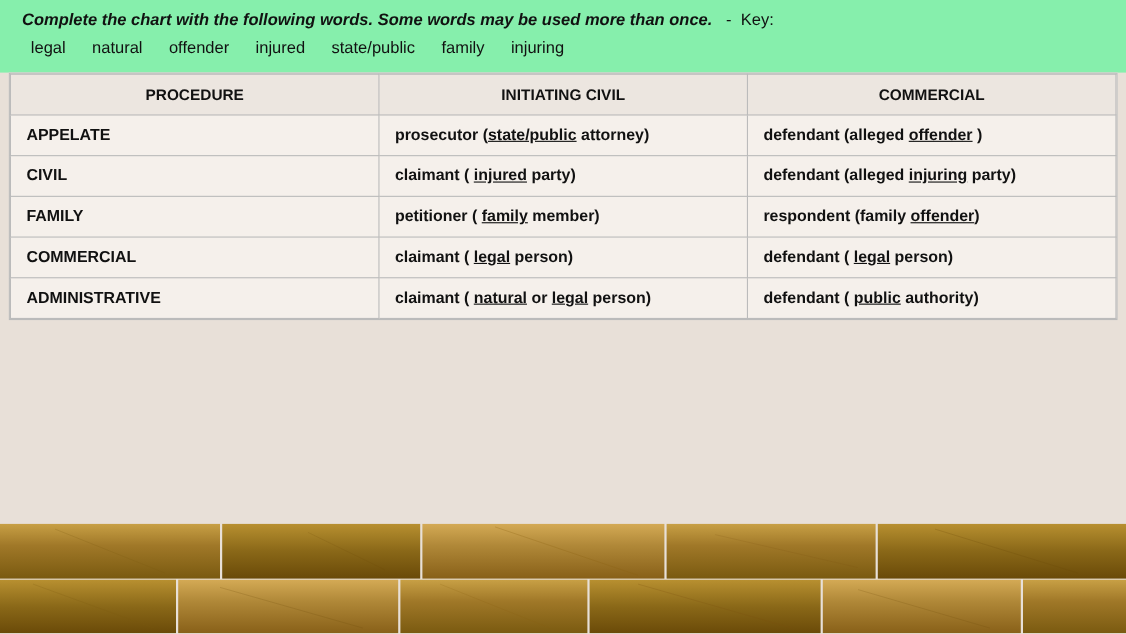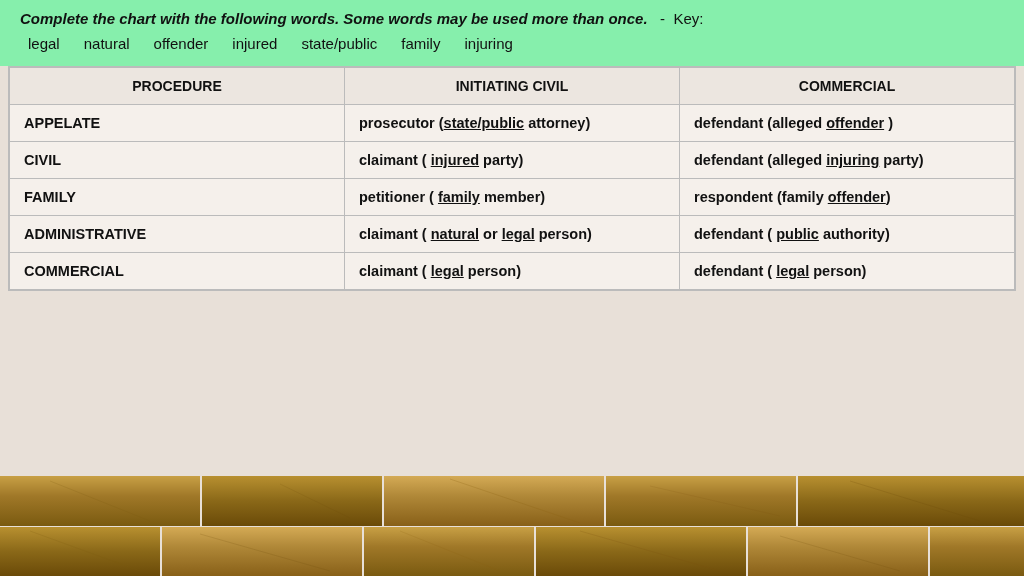--- a/index.html
+++ b/index.html
@@ -139,28 +139,28 @@
         <td>CIVIL</td>
         <td>claimant ( <span class="underline">injured</span> party)</td>
         <td>defendant (alleged <span class="underline">injuring</span> party)</td>
       </tr>
       <tr>
         <td>FAMILY</td>
         <td>petitioner ( <span class="underline">family</span> member)</td>
         <td>respondent (family <span class="underline">offender</span>)</td>
       </tr>
       <tr>
+        <td>COMMERCIAL</td>
+        <td>claimant ( <span class="underline">legal</span> person)</td>
+        <td>defendant ( <span class="underline">legal</span> person)</td>
+      </tr>
+      <tr>
         <td>ADMINISTRATIVE</td>
         <td>claimant ( <span class="underline">natural</span> or <span class="underline">legal</span> person)</td>
         <td>defendant ( <span class="underline">public</span> authority)</td>
-      </tr>
-      <tr>
-        <td>COMMERCIAL</td>
-        <td>claimant ( <span class="underline">legal</span> person)</td>
-        <td>defendant ( <span class="underline">legal</span> person)</td>
       </tr>
     </tbody>
   </table>
 </div>
 
 <div class="wood-planks">
   <svg width="1024" height="100" xmlns="http://www.w3.org/2000/svg">
     <defs>
       <linearGradient id="plank1" x1="0" y1="0" x2="0" y2="1">
         <stop offset="0%" stop-color="#c8a045"></stop>

